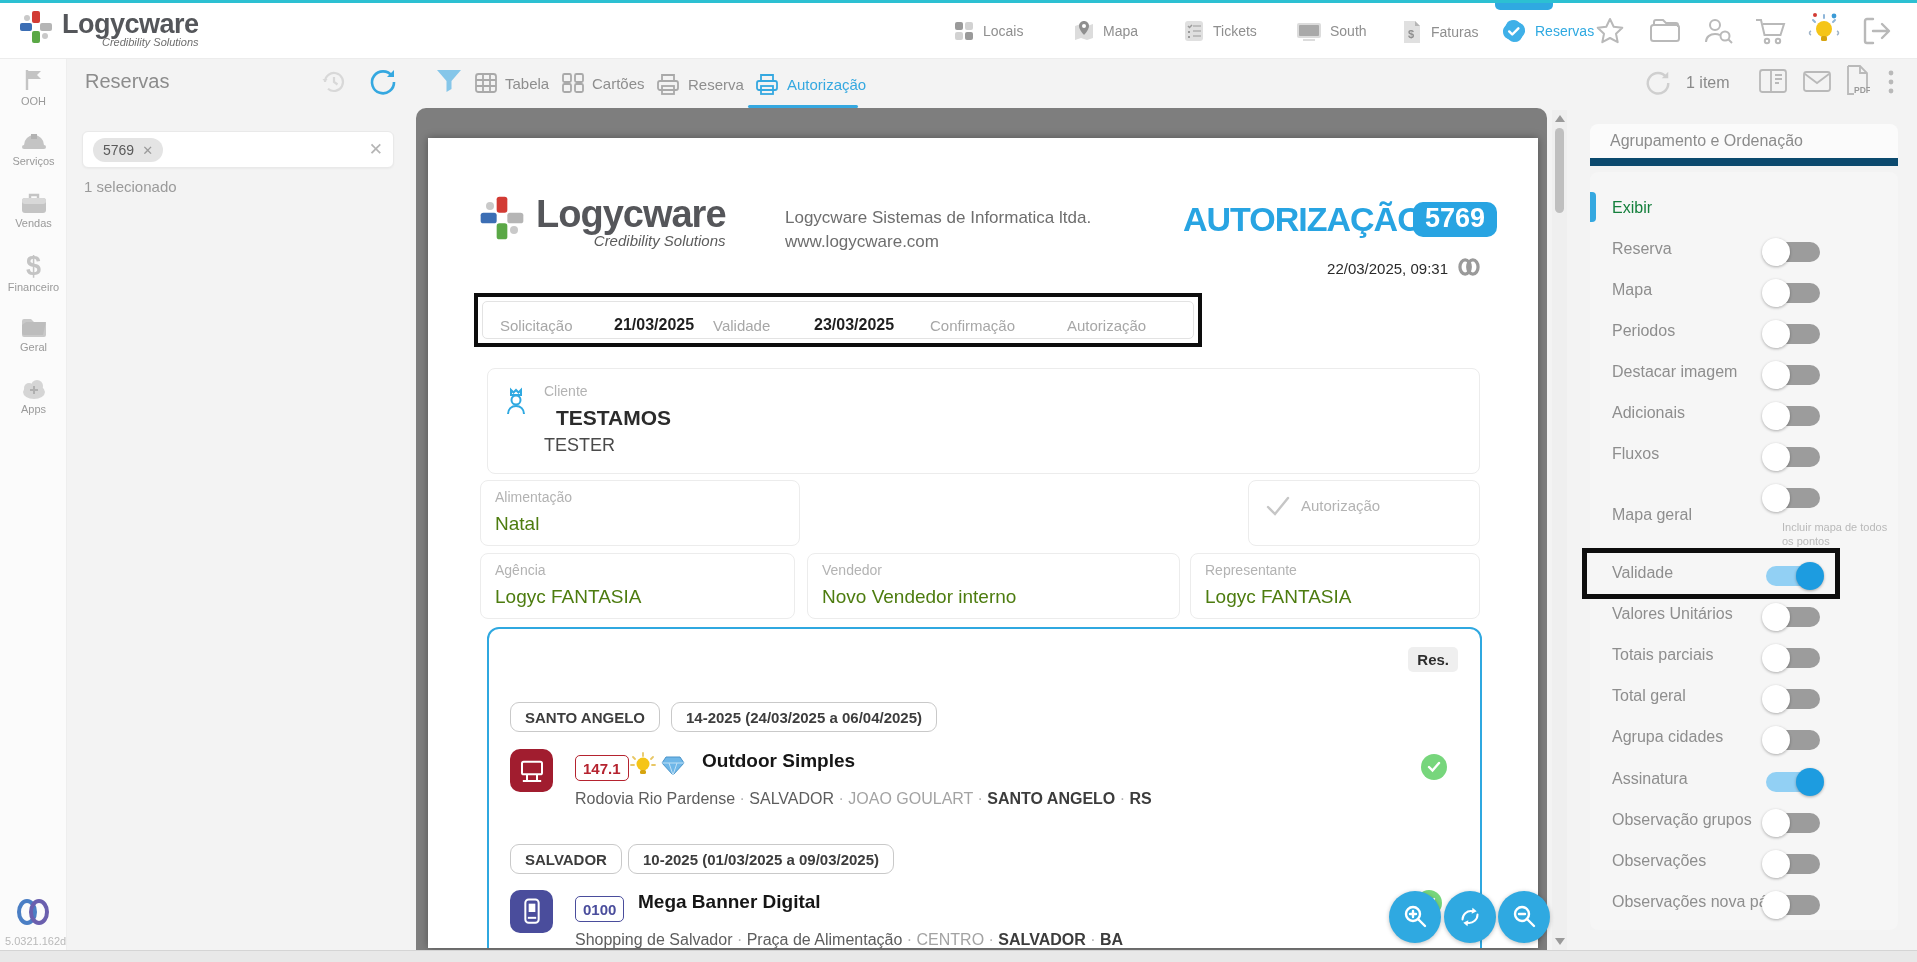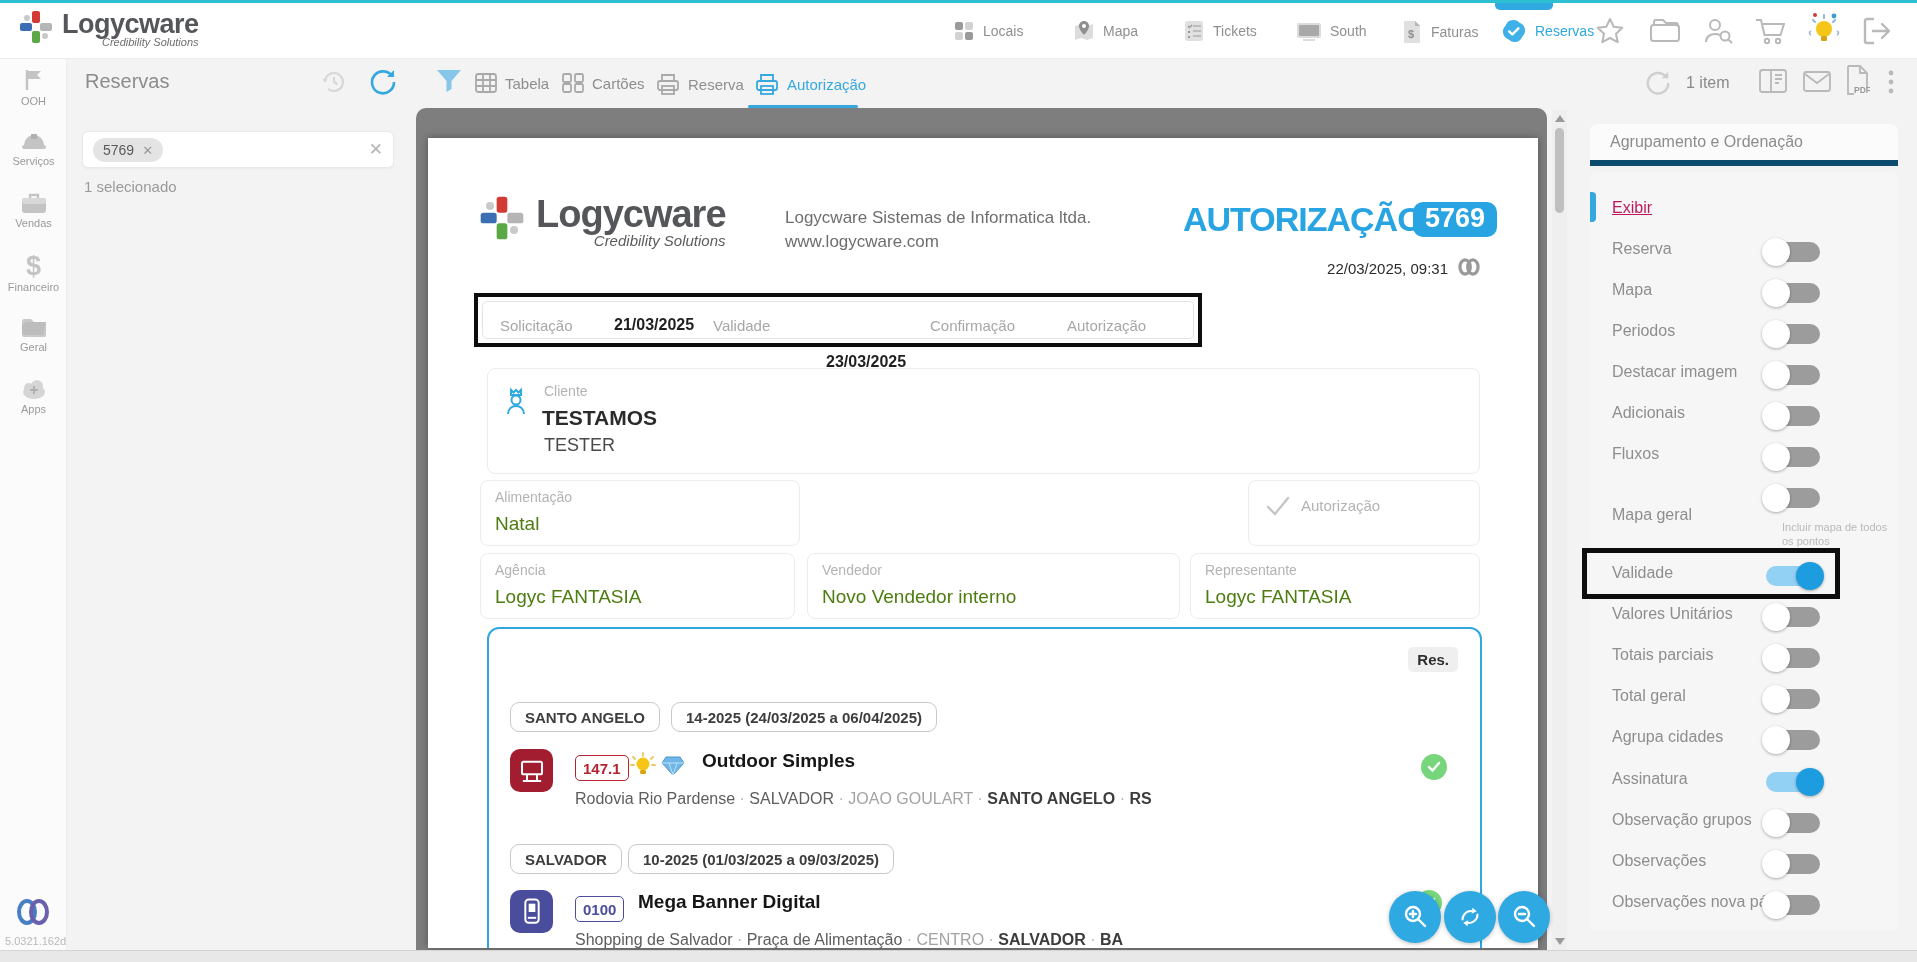--- a/index.html
+++ b/index.html
@@ -58,23 +58,23 @@
   .lp-a{color:#5d5d5d;} .lp-b{color:#a3a3a3;} .lp-c{color:#3c3c3c;font-weight:bold;}
   .gcheck{position:absolute;width:26px;height:26px;border-radius:50%;background:#77d67c;display:flex;align-items:center;justify-content:center;}
   .fab{position:absolute;width:52px;height:52px;border-radius:50%;background:#2fa9e1;display:flex;align-items:center;justify-content:center;box-shadow:0 1px 4px rgba(0,0,0,.25);cursor:pointer;z-index:30;}
 
   
   #scrollbar{left:1552px;top:110px;width:15px;height:840px;background:#efefef;}
   .sb-arrow{position:absolute;left:3px;width:0;height:0;border-left:5px solid transparent;border-right:5px solid transparent;}
   #sb-thumb{position:absolute;left:3px;top:18px;width:9px;height:85px;background:#bfbfbf;border-radius:5px;}
 
   
-  #panel-header{left:1590px;top:124px;width:308px;height:42px;background:#fbfbfb;border-bottom:6px solid #0c4a6e;border-radius:8px 8px 0 0;display:flex;align-items:center;padding-left:20px;font-size:16px;color:#8c8c8c;}
+  #panel-header{left:1590px;top:124px;width:308px;height:42px;background:#fbfbfb;border-bottom:8px solid #0c4a6e;border-radius:8px 8px 0 0;display:flex;align-items:center;padding-left:20px;font-size:16px;color:#8c8c8c;}
   #panel-body{left:1590px;top:172px;width:308px;height:758px;background:#f6f6f6;border-radius:8px;}
-  .sect-label{font-size:16px;color:#be185d;text-decoration:underline;}
+  .sect-label{font-size:16px;color:#15803d;}
   .exibir-accent{position:absolute;left:0;width:6px;height:30px;background:#35a8e0;border-radius:0 4px 4px 0;}
   .t-row-label{position:absolute;left:22px;font-size:16px;color:#8e8e8e;white-space:nowrap;}
   .toggle{position:absolute;left:176px;width:54px;height:20px;border-radius:10px;background:#9c9c9c;cursor:pointer;}
   .toggle .knob{position:absolute;left:-4px;top:-4px;width:28px;height:28px;border-radius:50%;background:#fff;box-shadow:0 1px 3px rgba(0,0,0,.3);}
   .toggle.on{background:#92d0f4;}
   .toggle.on .knob{left:auto;right:-4px;background:#1d9ce0;}
   .hint{position:absolute;left:192px;font-size:11px;color:#b9b9b9;line-height:14px;width:110px;}
   #validade-hl{left:1582px;top:548px;width:258px;height:51px;border:5px solid #0d0d0d;z-index:20;}
 
   #bottombar{left:0;top:950px;width:1917px;height:12px;background:#e8e8e8;border-top:1px solid #d4d4d4;}
@@ -385,34 +385,34 @@
         <ellipse cx="13" cy="17" rx="8" ry="11" fill="none" stroke="#9a9a9a" stroke-width="5"></ellipse>
         <ellipse cx="25" cy="17" rx="8" ry="11" fill="none" stroke="#9a9a9a" stroke-width="5"></ellipse>
       </svg>
     </div>
 
     <div class="abs dates-black" style="left:46px;top:155px;width:728px;height:54px;">
       <div class="dates-inner">
         <span class="d-label" style="left:17px;">Solicitação</span>
         <span class="d-value" style="left:131px;">21/03/2025</span>
         <span class="d-label" style="left:230px;">Validade</span>
-        <span class="d-value" style="left:343px;margin-top:37px;">23/03/2025</span>
+        <span class="d-value" style="left:331px;">23/03/2025</span>
         <span class="d-label" style="left:447px;">Confirmação</span>
         <span class="d-label" style="left:584px;">Autorização</span>
       </div>
     </div>
 
     <div class="abs field-card" style="left:59px;top:230px;width:993px;height:106px;">
       <svg class="abs" style="left:14px;top:18px;" width="28" height="30" viewBox="0 0 28 30" fill="none" stroke="#2fa9e1" stroke-width="2">
         <path d="M9 3l2.5 2.5L14 3l2.5 2.5L19 3v5H9z"></path>
         <circle cx="14" cy="13" r="4.5"></circle>
         <path d="M6 27c0-5 3.5-8 8-8s8 3 8 8"></path>
       </svg>
       <div class="abs" style="left:56px;top:14px;font-size:14px;color:#b3b3b3;">Cliente</div>
-      <div class="abs" style="left:54px;top:37px;font-size:21px;font-weight:bold;color:#2b2b2b;">TESTAMOS</div>
+      <div class="abs" style="left:68px;top:37px;font-size:21px;font-weight:bold;color:#2b2b2b;">TESTAMOS</div>
       <div class="abs" style="left:56px;top:66px;font-size:18px;color:#4a4a4a;">TESTER</div>
     </div>
 
     <div class="field-card" style="left:52px;top:342px;width:320px;height:66px;">
       <span class="f-label">Alimentação</span>
       <span class="f-value">Natal</span>
     </div>
     <div class="field-card" style="left:820px;top:342px;width:232px;height:66px;">
       <svg class="abs" style="left:16px;top:14px;" width="26" height="22" viewBox="0 0 26 22">
         <path d="M3 12l7 7L23 3" stroke="#c6c6c6" stroke-width="2.4" fill="none" stroke-linecap="round"></path>

